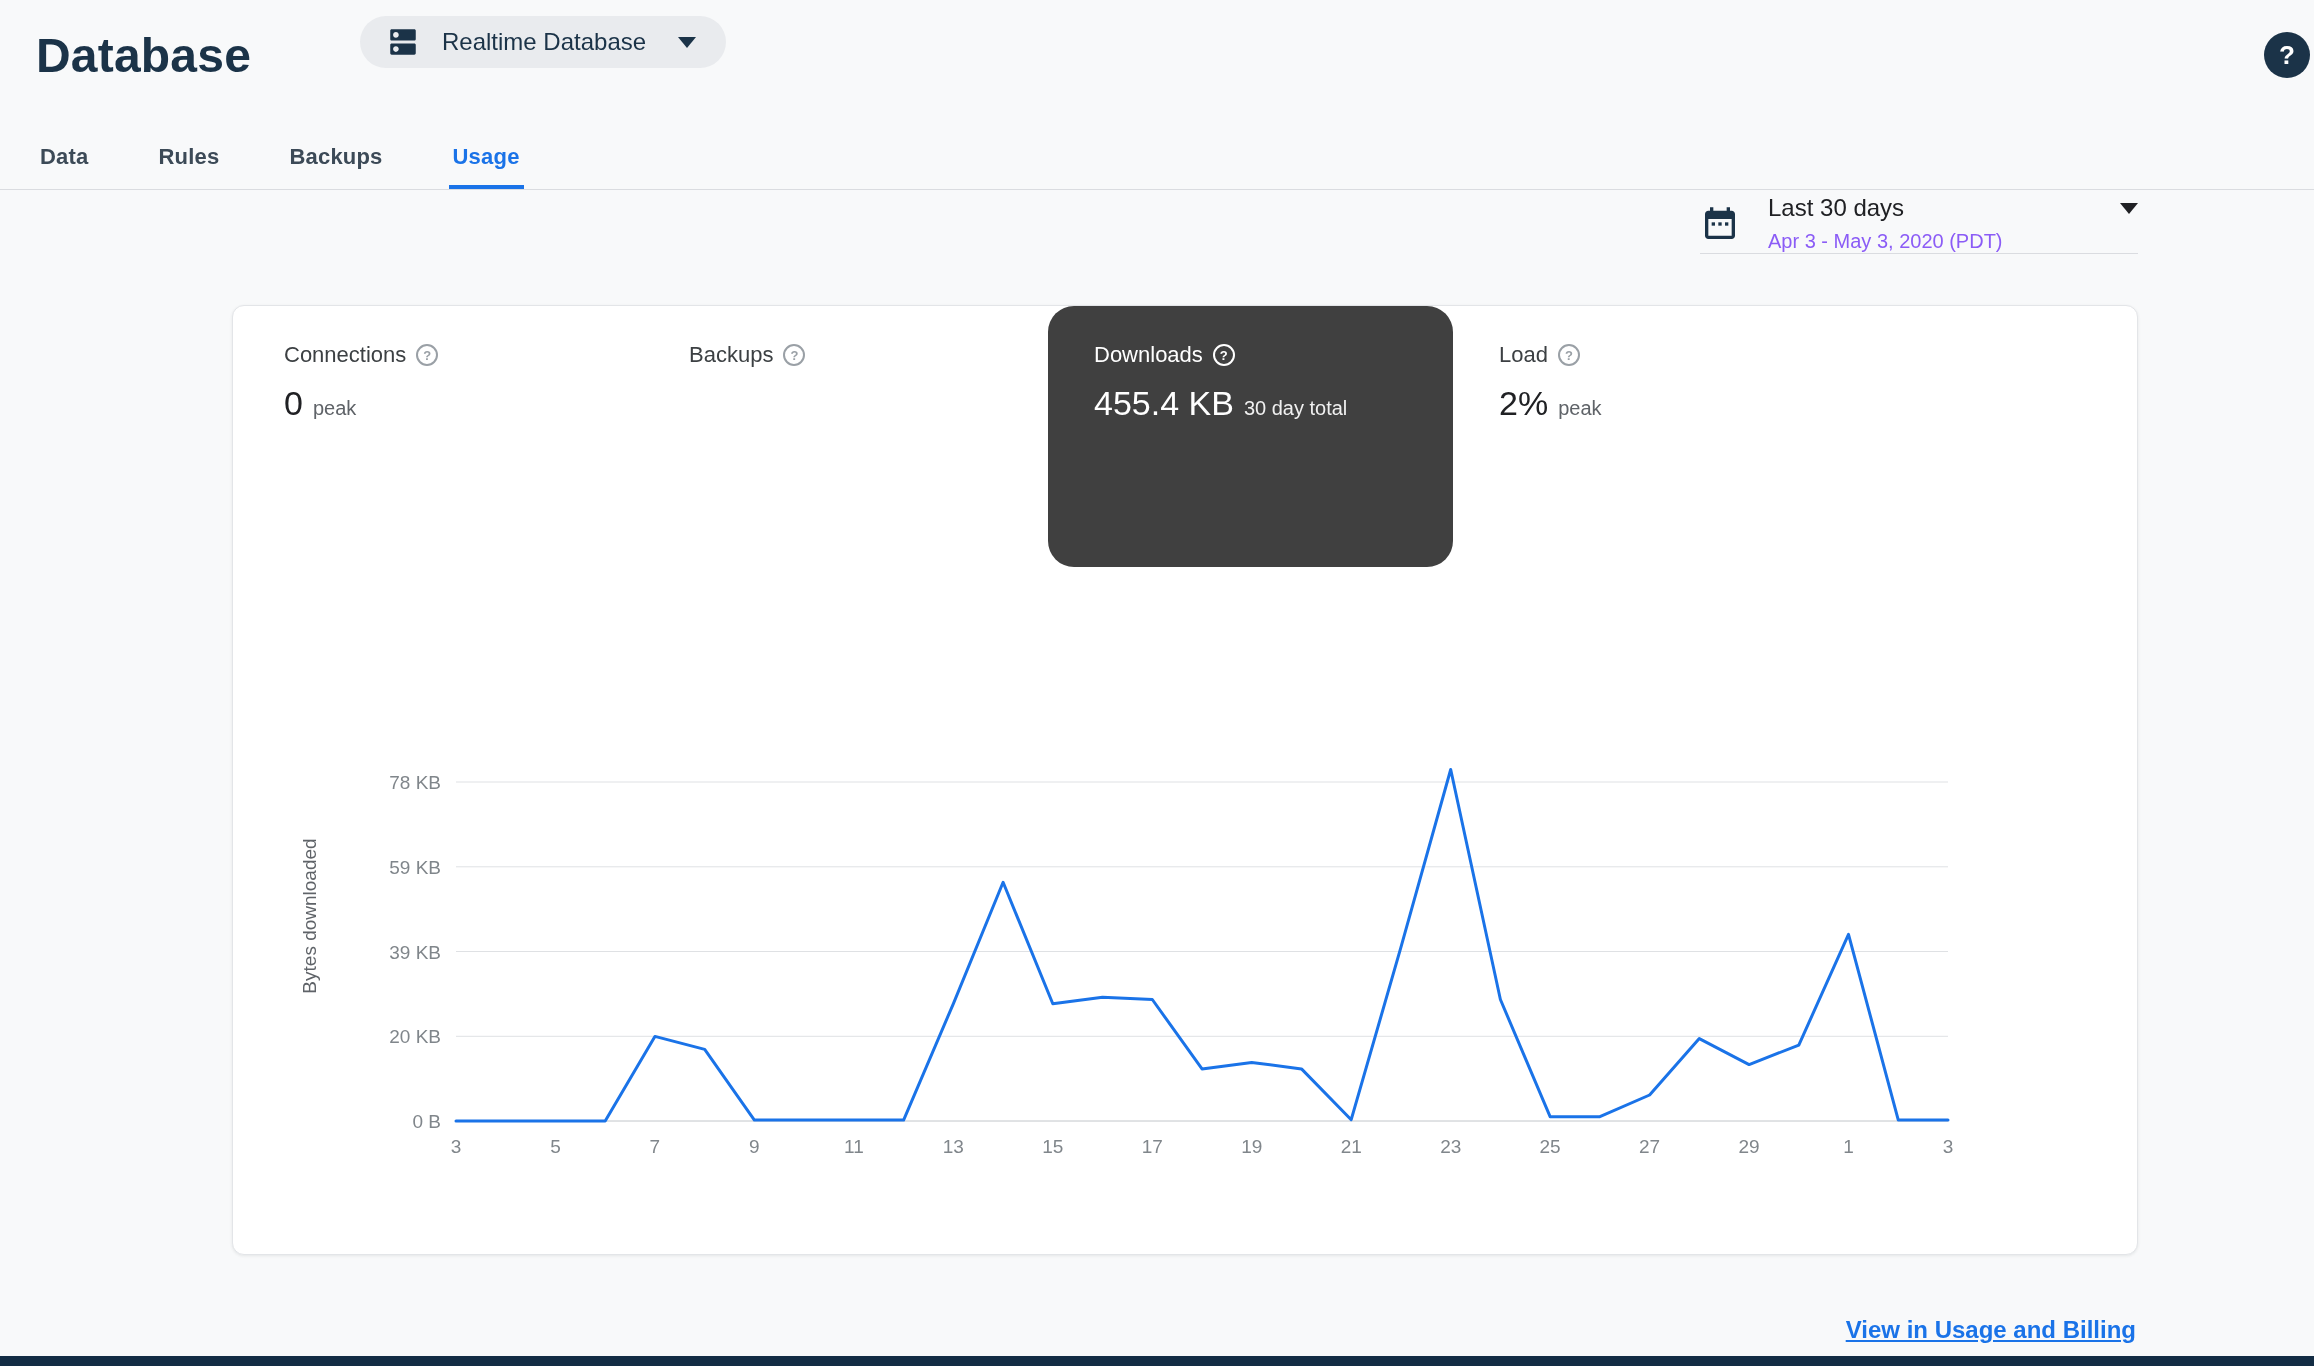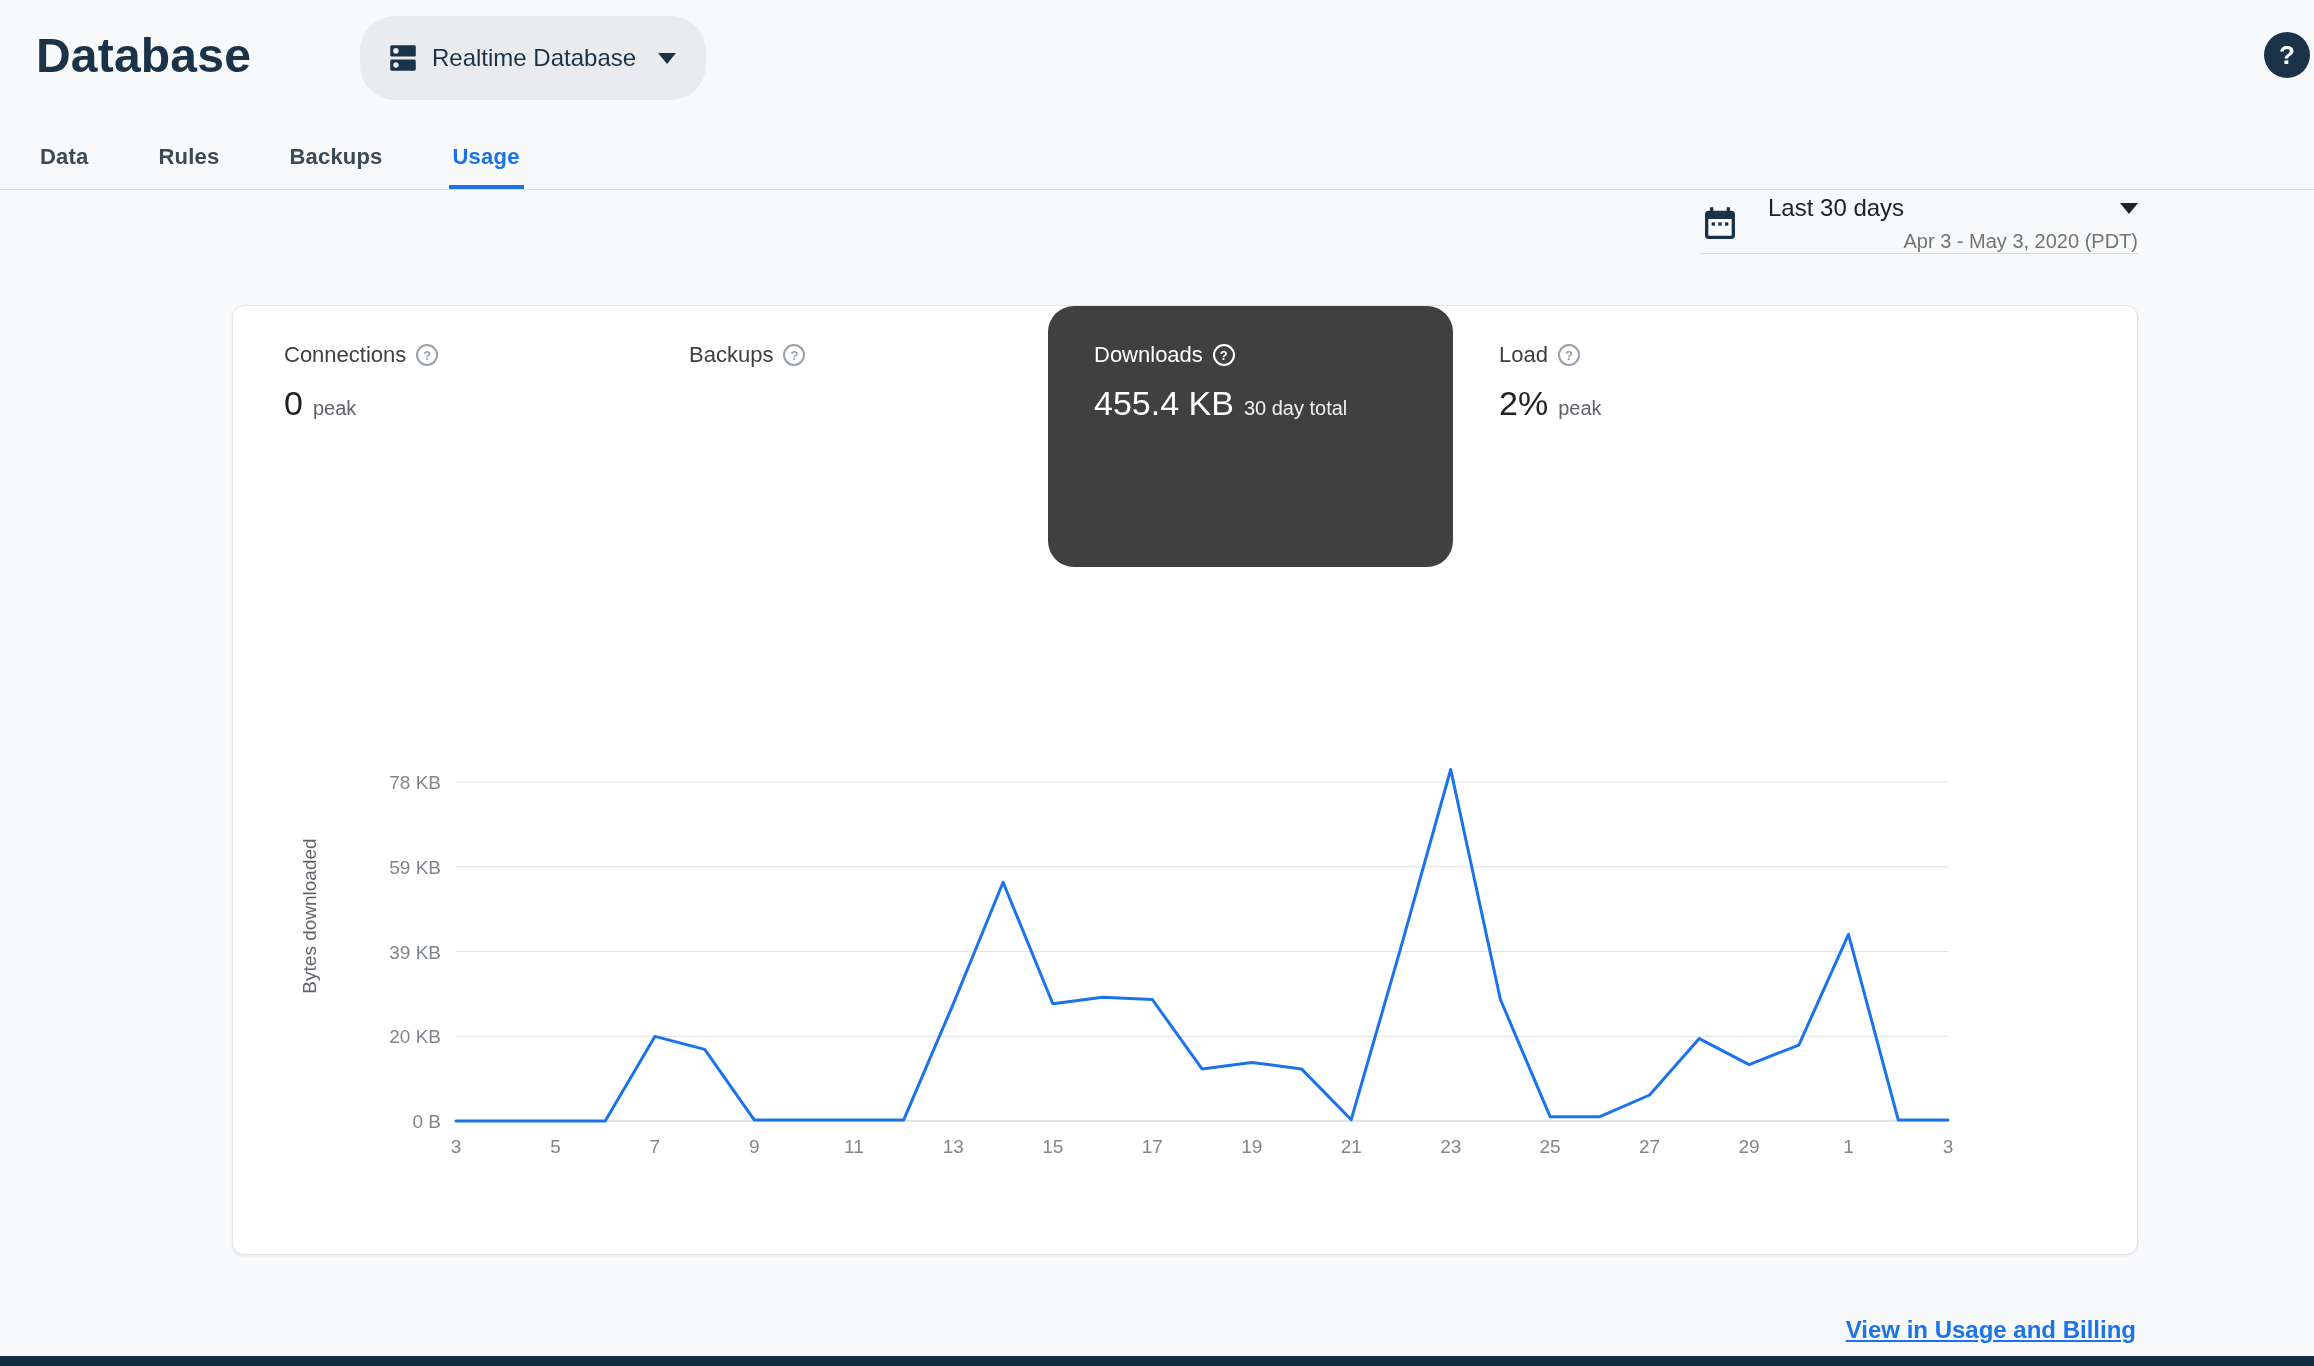--- a/index.html
+++ b/index.html
@@ -11,23 +11,23 @@
     -webkit-font-smoothing:antialiased;
   }
   .page { position:absolute; inset:0; }
 
   
   .page-title {
     position:absolute; left:36px; top:28px; margin:0;
     font-size:48px; font-weight:600; color:#1b3348; letter-spacing:0.2px;
   }
   .selector-pill {
-    position:absolute; left:360px; top:16px; height:84px;
+    position:absolute; left:360px; top:16px; height:52px;
     border:none; border-radius:35px; background:#e9ebee;
-    display:flex; align-items:center; gap:12px; padding:0 30px 0 26px;
+    display:flex; align-items:center; gap:22px; padding:0 30px 0 26px;
     cursor:pointer; font-family:inherit;
   }
   .pill-label { font-size:24px; font-weight:500; color:#1b3348; }
   .caret-down {
     width:0; height:0;
     border-left:9px solid transparent; border-right:9px solid transparent;
     border-top:11px solid #1b3348; margin-left:10px;
   }
   .help-fab {
     position:absolute; left:2264px; top:32px; width:46px; height:46px;
@@ -55,21 +55,21 @@
     border-bottom:1px solid #dadce0; cursor:pointer;
   }
   .dr-content { flex:1; display:flex; flex-direction:column; }
   .dr-row1 { display:flex; align-items:center; }
   .dr-label { font-size:24px; font-weight:500; color:#202124; }
   .dr-caret {
     margin-left:auto; width:0; height:0;
     border-left:9px solid transparent; border-right:9px solid transparent;
     border-top:11px solid #202124;
   }
-  .dr-detail { font-size:20px; color:#737373; margin-top:8px;text-align:right; }
+  .dr-detail { font-size:20px; color:#8b5cf6; margin-top:8px; }
 
   
   .card {
     position:absolute; left:232px; top:305px; width:1904px; height:948px;
     background:#fff; border:1px solid #e3e5e8; border-radius:12px;
     box-shadow:0 1px 3px rgba(60,64,67,0.10);
   }
   .metrics { position:absolute; left:5px; top:0; display:flex; }
   .metric {
     width:405px; height:261px; box-sizing:border-box;

